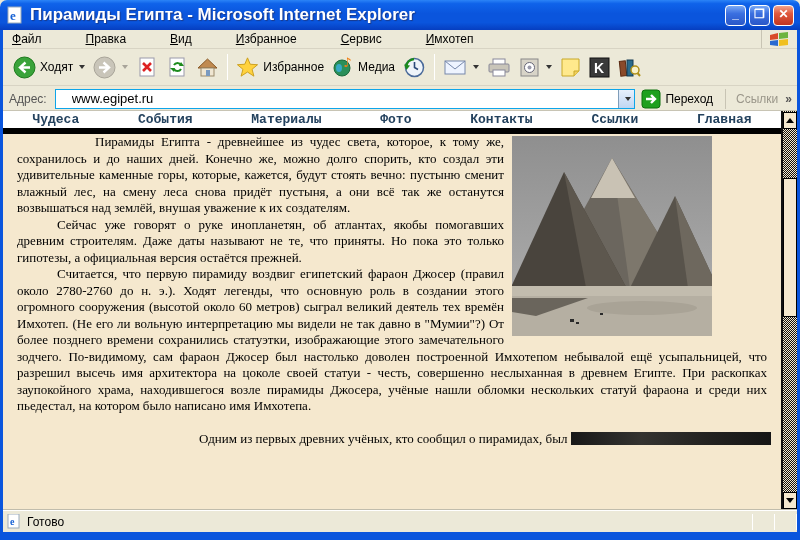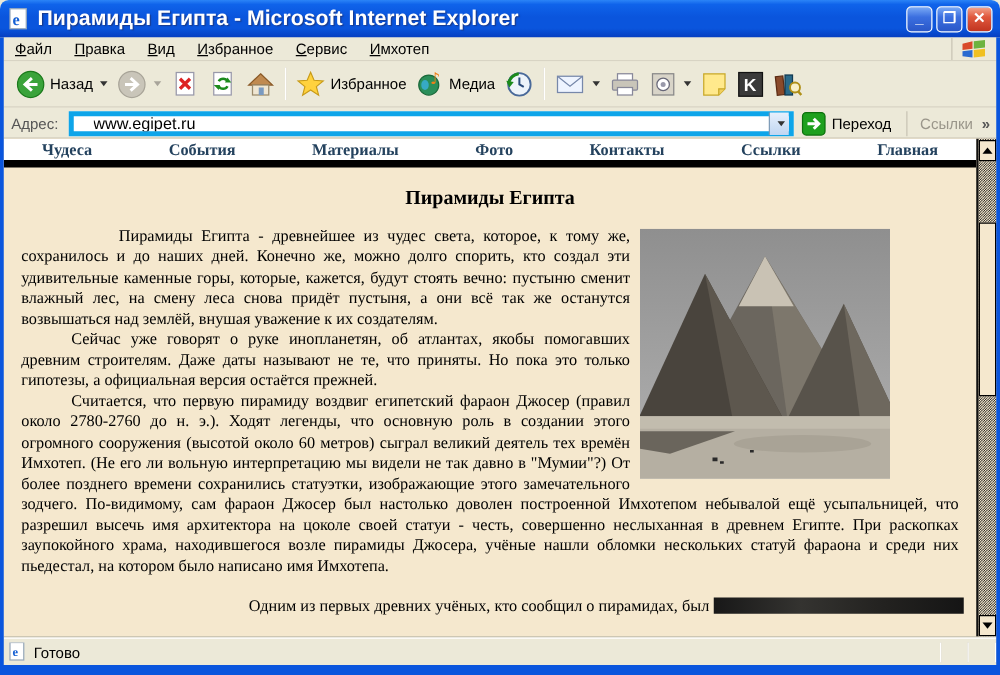--- a/index.html
+++ b/index.html
@@ -24,20 +24,21 @@
     display:flex; align-items:center; justify-content:center;
     background:linear-gradient(180deg,#79a9f5 0%,#3b6fe0 40%,#2a57c8 100%);
   }
   .winbtn.close { background:linear-gradient(180deg,#f2a38b 0%,#e0583d 40%,#c13520 100%); }
   .winbtn span { line-height:1; transform:translateY(-1px); }
   
   .menubar {
     position:absolute; top:30px; left:3px; width:794px; height:19px;
     background:#ece9d8; display:flex; align-items:center; font-size:12px;
     border-bottom:1px solid #d8d4c4;
+    gap:26px;
   }
   .menuitem { display:inline-block; padding:2px 9px; color:#000; }
   .menuitem::first-letter { text-decoration:underline; }
   .winlogo {
     position:absolute; right:2px; top:0; width:34px; height:18px;
     border-left:1px solid #c8c4b4; display:flex; align-items:center; justify-content:center;
   }
   
   .toolbar {
     position:absolute; top:49px; left:3px; width:794px; height:37px;
@@ -50,21 +51,21 @@
   .caret.dis { border-top-color:#a8a49a; }
   .tsep { width:1px; height:26px; background:#c2beae; border-right:1px solid #fff; margin:0 4px; }
   
   .addressbar {
     position:absolute; top:87px; left:3px; width:794px; height:24px;
     background:#ece9d8; display:flex; align-items:center; font-size:12px;
     border-bottom:1px solid #c8c4b4; padding:0 2px;
   }
   .addr-label { color:#555; padding:0 8px 0 4px; }
   .addr-field {
-    flex:1; height:20px; background:#fff; border:4px solid #0ea5e9;
+    flex:1; height:20px; background:#fff; border:1px solid #0ea5e9;
     display:flex; align-items:center; position:relative; max-width:600px;
   }
   .addr-input {
     width:100%; height:100%; border:none; outline:none; background:transparent;
     font-family:"Liberation Sans",sans-serif; font-size:13px; padding-left:16px;
   }
   .combo {
     width:17px; height:18px; border-left:1px solid #7f9db9;
     background:linear-gradient(180deg,#e7f0fc,#c0d6f2); display:flex; align-items:center; justify-content:center;
   }
@@ -72,21 +73,21 @@
   .links { color:#9a968a; padding:0 4px 0 10px; border-left:1px solid #c8c4b4; margin-left:6px; height:20px; display:flex; align-items:center; }
   .chev { color:#555; font-weight:bold; padding:0 3px; }
   
   .viewport { position:absolute; top:111px; left:3px; width:794px; height:399px; background:#f5e8ce; }
   .page {
     position:absolute; top:0; left:0; right:14px; bottom:0; overflow:hidden;
     background:#f5e8ce; border-right:2px solid #101010;
   }
   .page-nav {
     background:#fff; display:flex; justify-content:space-around; align-items:center;
-    font-family:Liberation Serif, serif; font-weight:bold; font-size:13px; height:17px;
+    font-family:Liberation Mono, monospace; font-weight:bold; font-size:13px; height:17px;
   }
   .page-nav a { color:#24425e; text-decoration:none; }
   .blackbar { height:6px; background:#000; }
   .body { padding:0 14px; font-family:"Liberation Serif",serif; font-size:13px; line-height:16.5px; color:#000; text-align:justify; }
   .body h1 { font-size:16px; text-align:center; margin:17px 0 13px; font-family:"Liberation Serif",serif; }
   .photo { float:right; width:200px; height:200px; margin:2px 55px 6px 8px; }
   .body p { margin:0; }
   .p1 { text-indent:78px; }
   .p2, .p3 { text-indent:40px; }
   .p4 { margin-top:16px !important; text-indent:182px; white-space:nowrap; }
@@ -159,21 +160,21 @@
       </svg>
     </span>
   </div>
 
   <div class="toolbar">
     <div class="tbtn">
       <svg width="23" height="23" viewBox="0 0 23 23">
         <circle cx="11.5" cy="11.5" r="10.5" fill="#3aa33a" stroke="#1c7a1c"></circle>
         <path d="M12.5 6.5 L7 11.5 L12.5 16.5 M7.5 11.5 H17" stroke="#fff" stroke-width="2.4" fill="none"></path>
       </svg>
-      <span class="lbl">Назад</span>
+      <span class="lbl">Ходят</span>
       <span class="caret"></span>
     </div>
     <div class="tbtn">
       <svg width="23" height="23" viewBox="0 0 23 23">
         <circle cx="11.5" cy="11.5" r="10.5" fill="#c9c5b9" stroke="#a8a498"></circle>
         <path d="M10.5 6.5 L16 11.5 L10.5 16.5 M6 11.5 H15.5" stroke="#fff" stroke-width="2.4" fill="none"></path>
       </svg>
       <span class="caret dis"></span>
     </div>
     <div class="tbtn">
@@ -292,21 +293,20 @@
         <a href="#">Чудеса</a>
         <a href="#">События</a>
         <a href="#">Материалы</a>
         <a href="#">Фото</a>
         <a href="#">Контакты</a>
         <a href="#">Ссылки</a>
         <a href="#">Главная</a>
       </div>
       <div class="blackbar"></div>
       <div class="body">
-        <h1>Пирамиды Египта</h1>
         <svg class="photo" viewBox="0 0 200 200">
           <defs>
             <linearGradient id="sky" x1="0" y1="0" x2="0" y2="1">
               <stop offset="0" stop-color="#8f8f8f"></stop>
                 <stop offset="1" stop-color="#b2b2b2"></stop>
             </linearGradient>
           </defs>
           <rect width="200" height="200" fill="url(#sky)"></rect>
           <polygon points="100,22 28,153 180,153" fill="#6b665e"></polygon>
           <polygon points="100,22 180,153 118,153" fill="#7d776c"></polygon>

